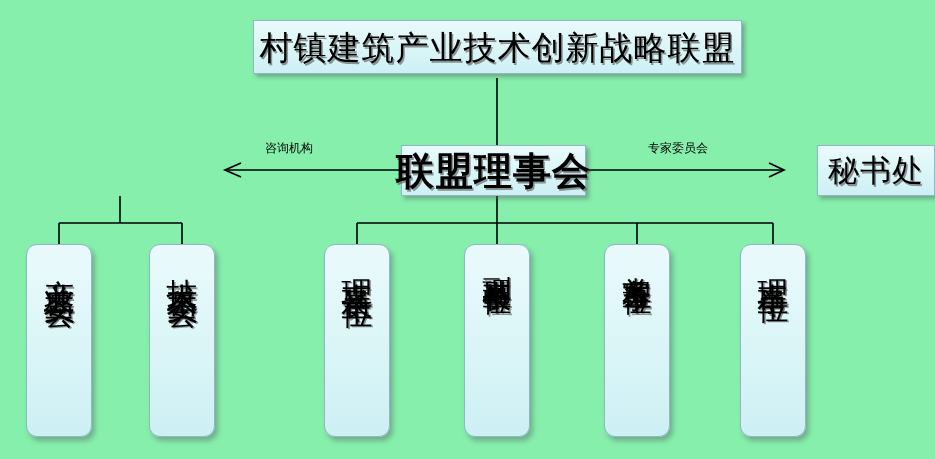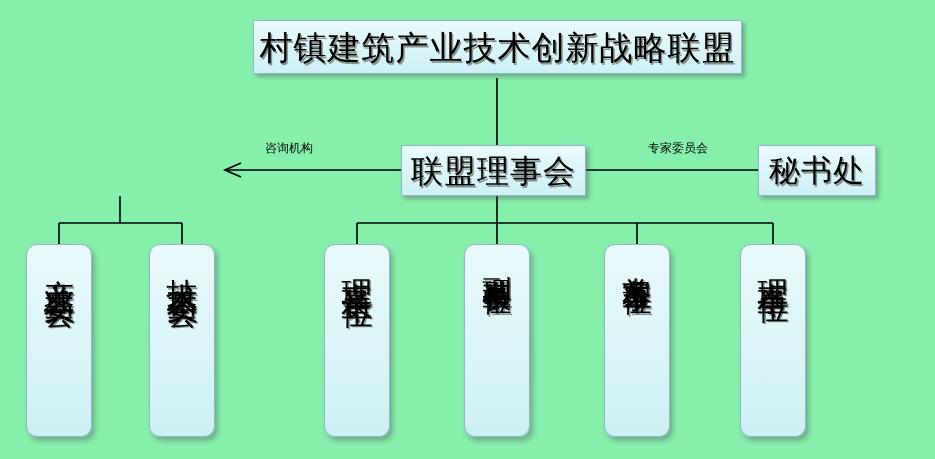--- a/index.html
+++ b/index.html
@@ -108,24 +108,24 @@
       <line x1="773" y1="223" x2="773" y2="244"></line>
     </g>
   </svg>
 
   <div class="node rect" style="left:253px; top:20px; width:489px; height:54px;">
     <span class="txt" style="font-size:33px; letter-spacing:1px;">村镇建筑产业技术创新战略联盟</span>
   </div>
 
 
   <div class="node rect" style="left:401px; top:145px; width:185px; height:51px;">
-    <span class="txt" style="font-size:32px; letter-spacing:1px;">联盟理事会</span>
+    <span class="txt" style="font-size:38px; letter-spacing:1px;font-weight:bold;">联盟理事会</span>
   </div>
 
-  <div class="node rect" style="left:758px; top:145px; width:118px; height:51px;">
+  <div class="node rect" style="left:817px; top:145px; width:118px; height:51px;">
     <span class="txt" style="font-size:31px; letter-spacing:1px;">秘书处</span>
   </div>
 
   <div class="edge-label" style="left:265px; top:140px;">咨询机构</div>
 
   <div class="edge-label" style="left:648px; top:140px;">专家委员会</div>
 
   <div class="node round" style="left:26px; top:244px; width:66px; height:193px;">
     <span class="txt">产业委员会</span>
   </div>

